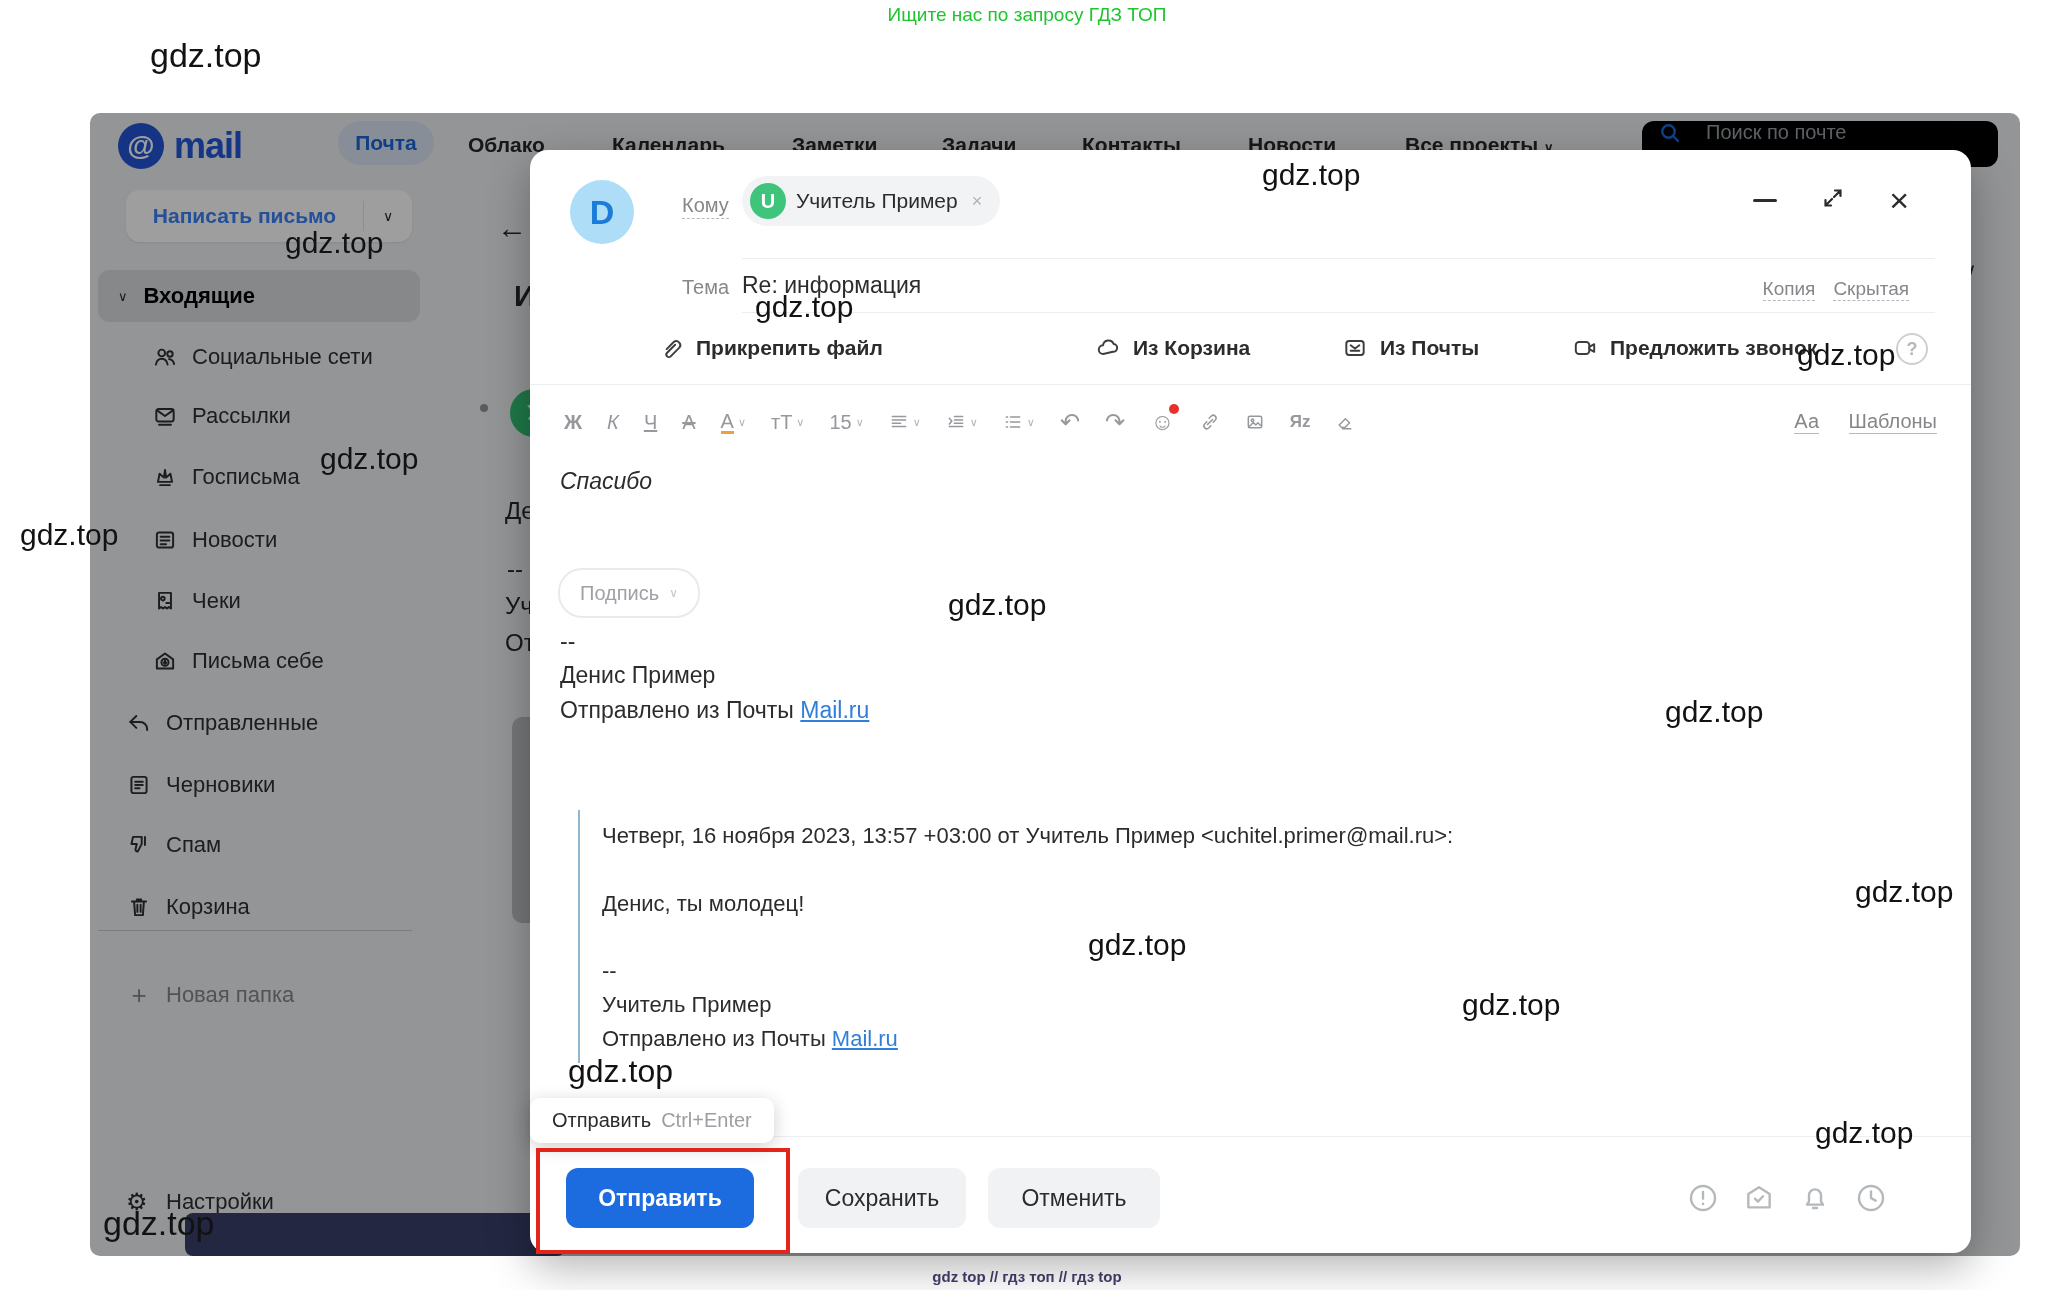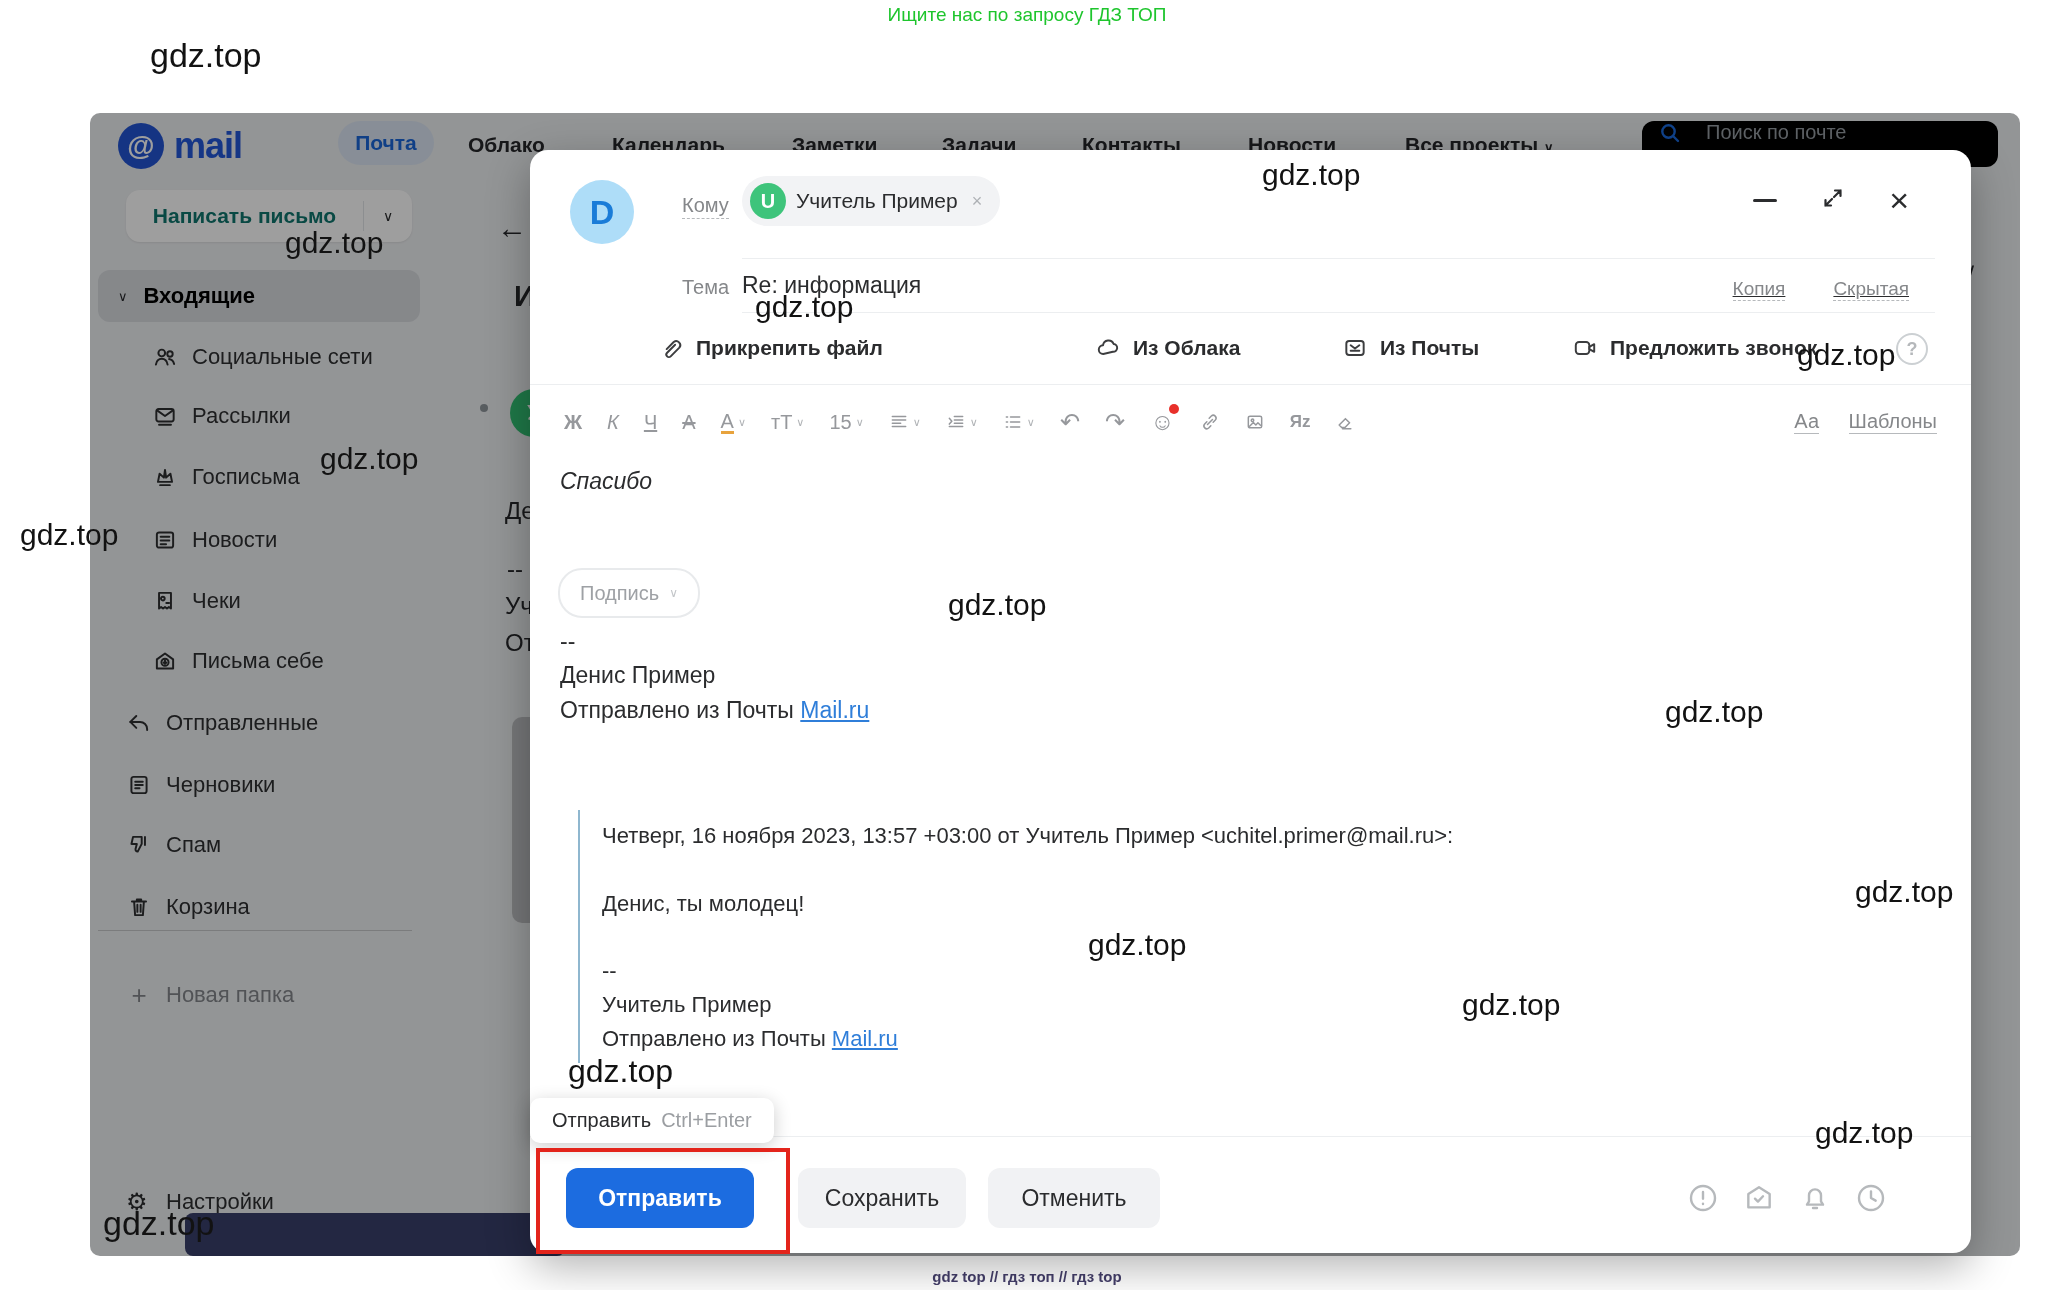--- a/index.html
+++ b/index.html
@@ -22,21 +22,21 @@
   .tab-pochta{position:absolute;left:248px;top:8px;width:96px;height:44px;border-radius:22px;
     background:#dce6f4;color:#1a66d9;font-size:21px;font-weight:700;display:flex;align-items:center;justify-content:center;}
   .nav-item{position:absolute;top:20px;font-size:21px;font-weight:600;color:#26272a;}
   .chev{font-size:13px;color:#26272a;}
   .search-box{position:absolute;left:1552px;top:8px;width:356px;height:46px;border-radius:12px;
     background:#000000;display:flex;align-items:flex-start;gap:24px;padding:0 16px;box-sizing:border-box;}
   .search-ph{font-size:20px;color:#9aa0a6;}
   
   .compose-btn{position:absolute;left:36px;top:77px;width:286px;height:52px;background:#fff;border-radius:14px;
     display:flex;align-items:center;box-shadow:0 1px 2px rgba(0,0,0,.08);}
-  .compose-btn .lbl{flex:1;text-align:center;font-size:21px;font-weight:600;color:#0f766e;}
+  .compose-btn .lbl{flex:1;text-align:center;font-size:21px;font-weight:600;color:#3b82f6;}
   .compose-btn .split{width:1px;height:30px;background:#e3e5e8;}
   .compose-btn .dd{width:48px;text-align:center;font-size:14px;color:#2b2c2e;}
   .inbox-row{position:absolute;left:8px;top:157px;width:322px;height:52px;background:#d8dbdf;border-radius:12px;
     display:flex;align-items:center;gap:16px;padding-left:20px;box-sizing:border-box;}
   .inbox-row .txt{font-size:22px;font-weight:700;color:#000000;}
   .side-row{position:absolute;display:flex;align-items:center;gap:14px;height:40px;}
   .side-row .txt{font-size:22px;color:#2e2f31;}
   .side-row .muted{color:#84878c;}
   .side-ic{width:26px;height:26px;flex:0 0 26px;}
   .side-ic svg{width:26px;height:26px;stroke:#2e2f31;fill:none;stroke-width:1.8;stroke-linecap:round;stroke-linejoin:round;}
@@ -60,21 +60,21 @@
   .chip-avatar{width:36px;height:36px;border-radius:50%;background:#3ec47b;color:#fff;font-size:20px;font-weight:700;
     display:flex;align-items:center;justify-content:center;}
   .chip-name{font-size:21px;color:#2b2c2e;}
   .chip-x{font-size:18px;color:#aeb1b5;margin-left:4px;}
   .win-controls{position:absolute;right:62px;top:36px;display:flex;align-items:center;gap:44px;}
   .win-min{width:24px;height:3px;background:#2b2c2e;border-radius:2px;}
   .win-exp svg{width:24px;height:24px;stroke:#2b2c2e;fill:none;stroke-width:2.2;stroke-linecap:round;}
   .win-close{font-size:34px;line-height:24px;color:#2b2c2e;font-weight:400;}
   .hr{position:absolute;height:1px;background:#eceef0;}
   .subject-val{position:absolute;left:212px;top:122px;font-size:23px;color:#2b2c2e;}
-  .cc-links{position:absolute;right:62px;top:128px;display:flex;gap:48px;text-decoration:underline;}
+  .cc-links{position:absolute;right:62px;top:128px;display:flex;gap:18px;}
   .cc-links span{font-size:19px;color:#85878a;border-bottom:1px dashed #b6b9bc;}
   .attach-item{position:absolute;top:180px;display:flex;align-items:center;gap:12px;height:36px;}
   .attach-item svg{width:26px;height:26px;stroke:#3c3d3f;fill:none;stroke-width:1.8;stroke-linecap:round;stroke-linejoin:round;}
   .attach-item .txt{font-size:21px;font-weight:700;color:#2b2c2e;}
   .help-circle{position:absolute;left:1366px;top:183px;width:28px;height:28px;border-radius:50%;border:2px solid #ccd0d3;
     color:#b5b8bb;font-size:18px;font-weight:700;display:flex;align-items:center;justify-content:center;}
   
   .toolbar{position:absolute;left:34px;top:252px;height:40px;display:flex;align-items:center;gap:25px;color:#96989c;}
   .tb{font-size:20px;color:#96989c;display:flex;align-items:center;gap:4px;}
   .tb b{font-weight:700;color:#96989c;}
@@ -283,21 +283,21 @@
   <div class="attach-item" style="left:128px;">
     <svg viewBox="0 0 24 24">
         <path d="M8 13l6.5-6.5a3.7 3.7 0 015.2 5.2l-8 8a2.3 2.3 0 01-3.3-3.3l7.4-7.4"></path>
       </svg>
     <span class="txt">Прикрепить файл</span>
   </div>
   <div class="attach-item" style="left:565px;">
     <svg viewBox="0 0 24 24">
         <path d="M7.6 17.5a4 4 0 01-.2-8 5.1 5.1 0 019.8-1.2 3.6 3.6 0 01-.7 7.2z"></path>
       </svg>
-    <span class="txt">Из Облака</span>
+    <span class="txt">Из Корзина</span>
   </div>
   <div class="attach-item" style="left:812px;">
     <svg viewBox="0 0 24 24">
         <rect x="4" y="5.5" width="16" height="13" rx="2.5"></rect>
         <path d="M8 9.5l4 3 4-3M8 14.5h8"></path>
       </svg>
     <span class="txt">Из Почты</span>
   </div>
   <div class="attach-item" style="left:1042px;">
     <svg viewBox="0 0 24 24">

